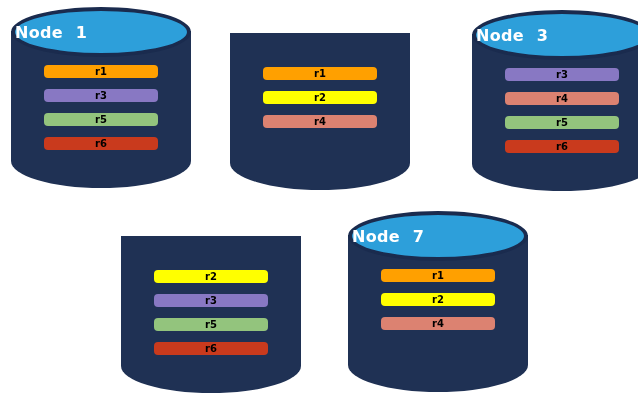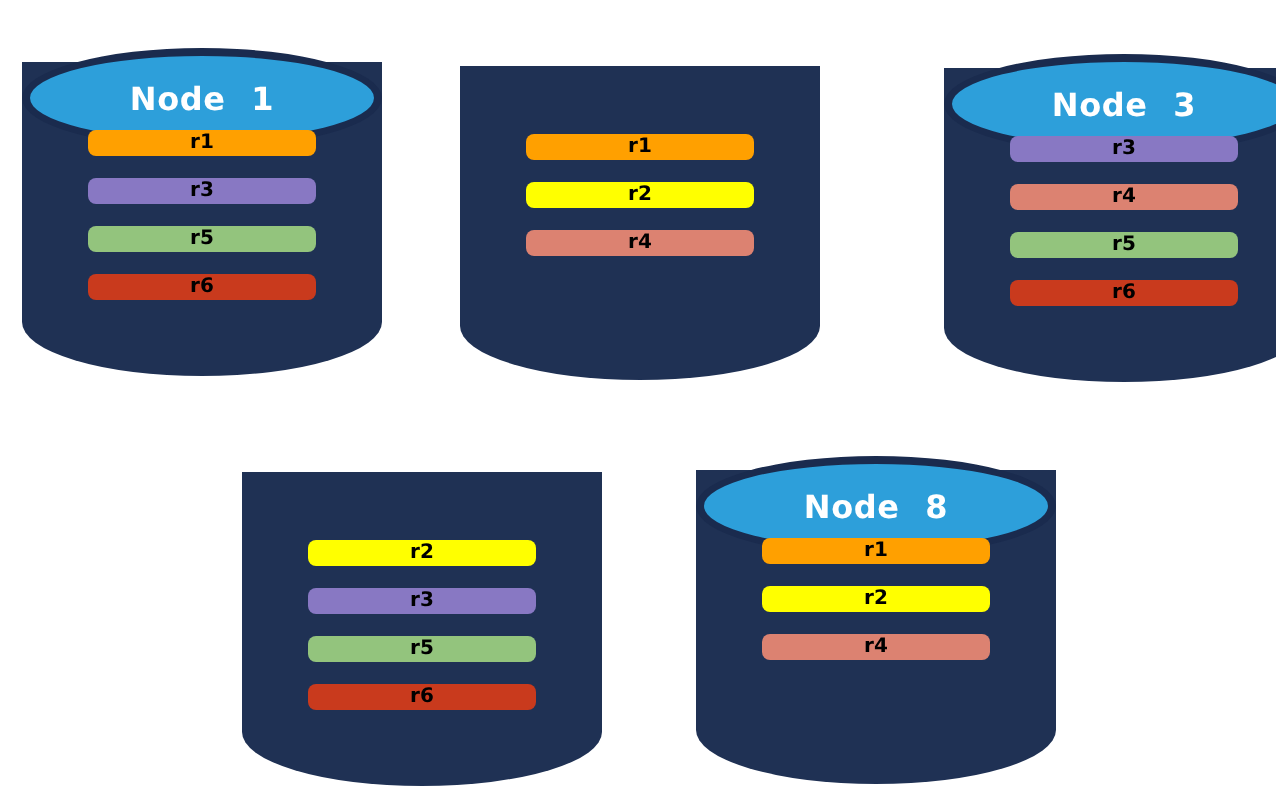--- a/index.html
+++ b/index.html
@@ -22,29 +22,28 @@
   }
   .cyl-body {
     position: absolute;
     left: 0; right: 0;
     top: 24px; bottom: 0;
     background: var(--cyl-body, #1F3154);
     border-radius: 0 0 50% 50% / 0 0 27px 27px;
   }
   .cyl-top {
     position: absolute;
-    left: 0; top: 17px;
+    left: 0; top: 0;
     width: 180px; height: 50px;
     box-sizing: border-box;
     background: var(--cyl-top, #2D9FDA);
     border: 4px solid var(--cyl-outline, #1A2B4E);
     border-radius: 50%;
     display: flex;
     align-items: center;
-    justify-content: center;
   }
   .cyl-title {
     color: var(--title-color, #ffffff);
     font-weight: bold;
     font-size: 16px;
     word-spacing: 7px;
     letter-spacing: 0.3px;
     white-space: nowrap;
   }
   .bars {
@@ -112,21 +111,21 @@
       <div class="bar" style="background: rgb(255, 255, 0);">r2</div>
       <div class="bar" style="background: rgb(136, 120, 195);">r3</div>
       <div class="bar" style="background: rgb(147, 196, 125);">r5</div>
       <div class="bar" style="background: rgb(201, 58, 29);">r6</div>
     </div>
   </div>
 
   <div class="cylinder" style="left:348px; top:211px;">
     <div class="cyl-body"></div>
     <div class="cyl-top">
-      <span class="cyl-title">Node 8</span>
+      <span class="cyl-title">Node 7</span>
     </div>
     <div class="bars">
       <div class="bar" style="background: rgb(255, 160, 0);">r1</div>
       <div class="bar" style="background: rgb(255, 255, 0);">r2</div>
       <div class="bar" style="background: rgb(220, 130, 113);">r4</div>
     </div>
   </div>
 
 </div>
 

